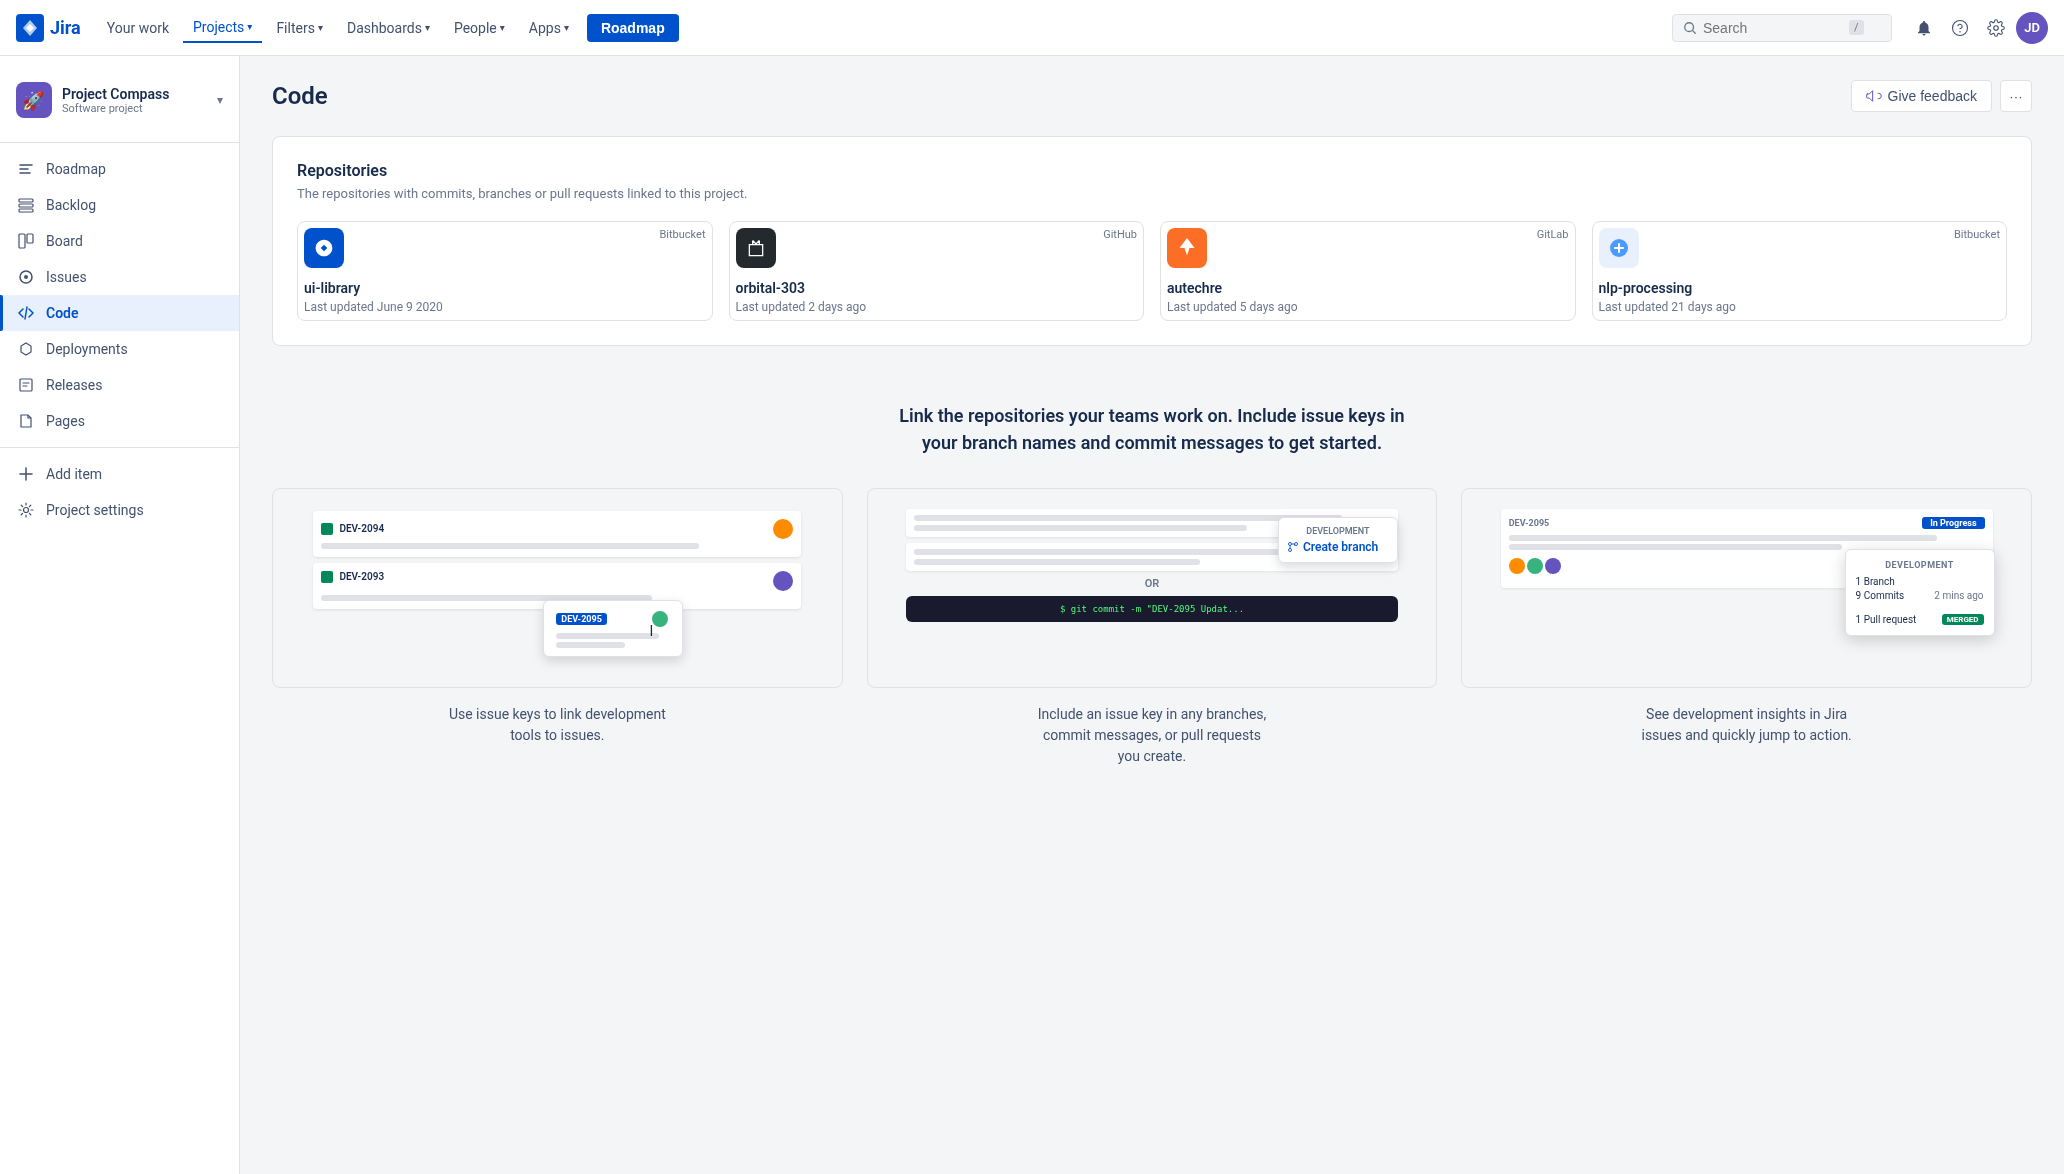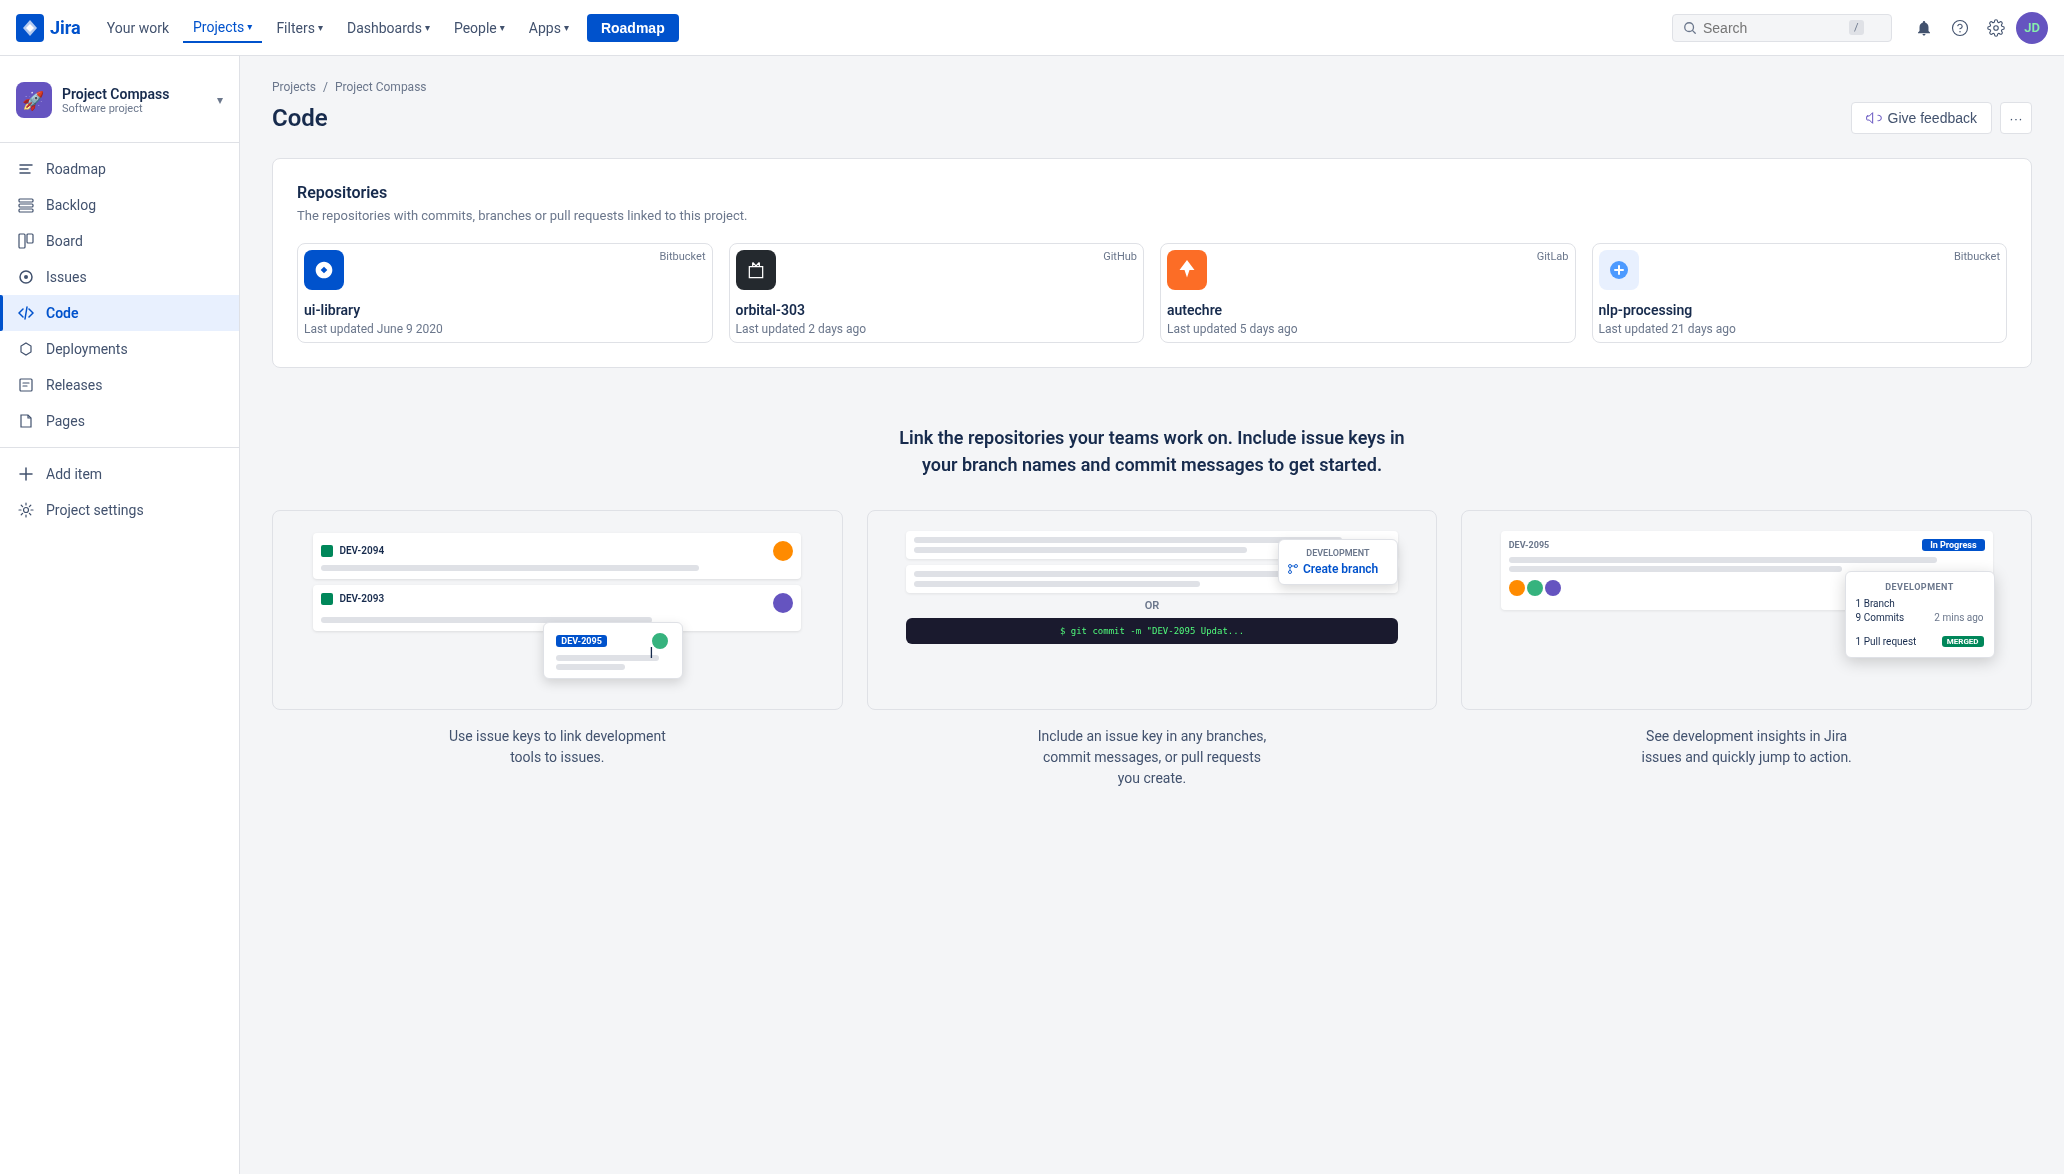--- a/index.html
+++ b/index.html
@@ -36,21 +36,21 @@
       background: #dfe1e6; border-radius: 3px; padding: 1px 5px; font-size: 11px; color: #6b778c;
     }
     .nav-icons { display: flex; align-items: center; gap: 4px; margin-left: 8px; }
     .nav-icon-btn {
       width: 32px; height: 32px; border-radius: 50%; display: flex; align-items: center;
       justify-content: center; cursor: pointer; color: #42526e; font-size: 16px;
       border: none; background: transparent;
     }
     .nav-avatar {
       width: 32px; height: 32px; border-radius: 50%; background: #6554c0;
-      display: flex; align-items: center; justify-content: center; color: #86efac;
+      display: flex; align-items: center; justify-content: center; color: #ffffff;
       font-size: 13px; font-weight: 600; cursor: pointer;
     }
 
     
     .layout { display: flex; margin-top: 56px; min-height: calc(100vh - 56px); }
 
     
     .sidebar {
       width: 240px; background: #fff; border-right: 1px solid #dfe1e6;
       padding: 16px 0; position: fixed; top: 56px; bottom: 0; overflow-y: auto;
@@ -306,25 +306,20 @@
             <circle cx="8" cy="8" r="2.5" stroke="#42526e" stroke-width="1.2"></circle>
             <path d="M8 1v2M8 13v2M1 8h2M13 8h2M3.22 3.22l1.41 1.41M11.37 11.37l1.41 1.41M3.22 12.78l1.41-1.41M11.37 4.63l1.41-1.41" stroke="#42526e" stroke-width="1.2" stroke-linecap="round"></path>
           </svg>
       </span>
       <span>Project settings</span>
     </div>
   </aside>
 
   <main class="main-content">
 
-    <div class="breadcrumb">
-      <a href="#">Projects</a>
-      <span> / </span>
-      <a href="#">Project Compass</a>
-    </div>
 
     <div class="page-header">
       <h1 class="page-title">Code</h1>
       <div class="page-header-actions">
         <button class="btn-feedback">
           <svg width="16" height="16" viewBox="0 0 24 24" fill="none">
             <path d="M18 8h1a4 4 0 010 8h-1M2 9h3l5-5v16l-5-5H2a1 1 0 01-1-1v-4a1 1 0 011-1z" stroke="#6554c0" stroke-width="1.5" stroke-linecap="round" stroke-linejoin="round"></path>
           </svg>
           <span>Give feedback</span>
         </button>

